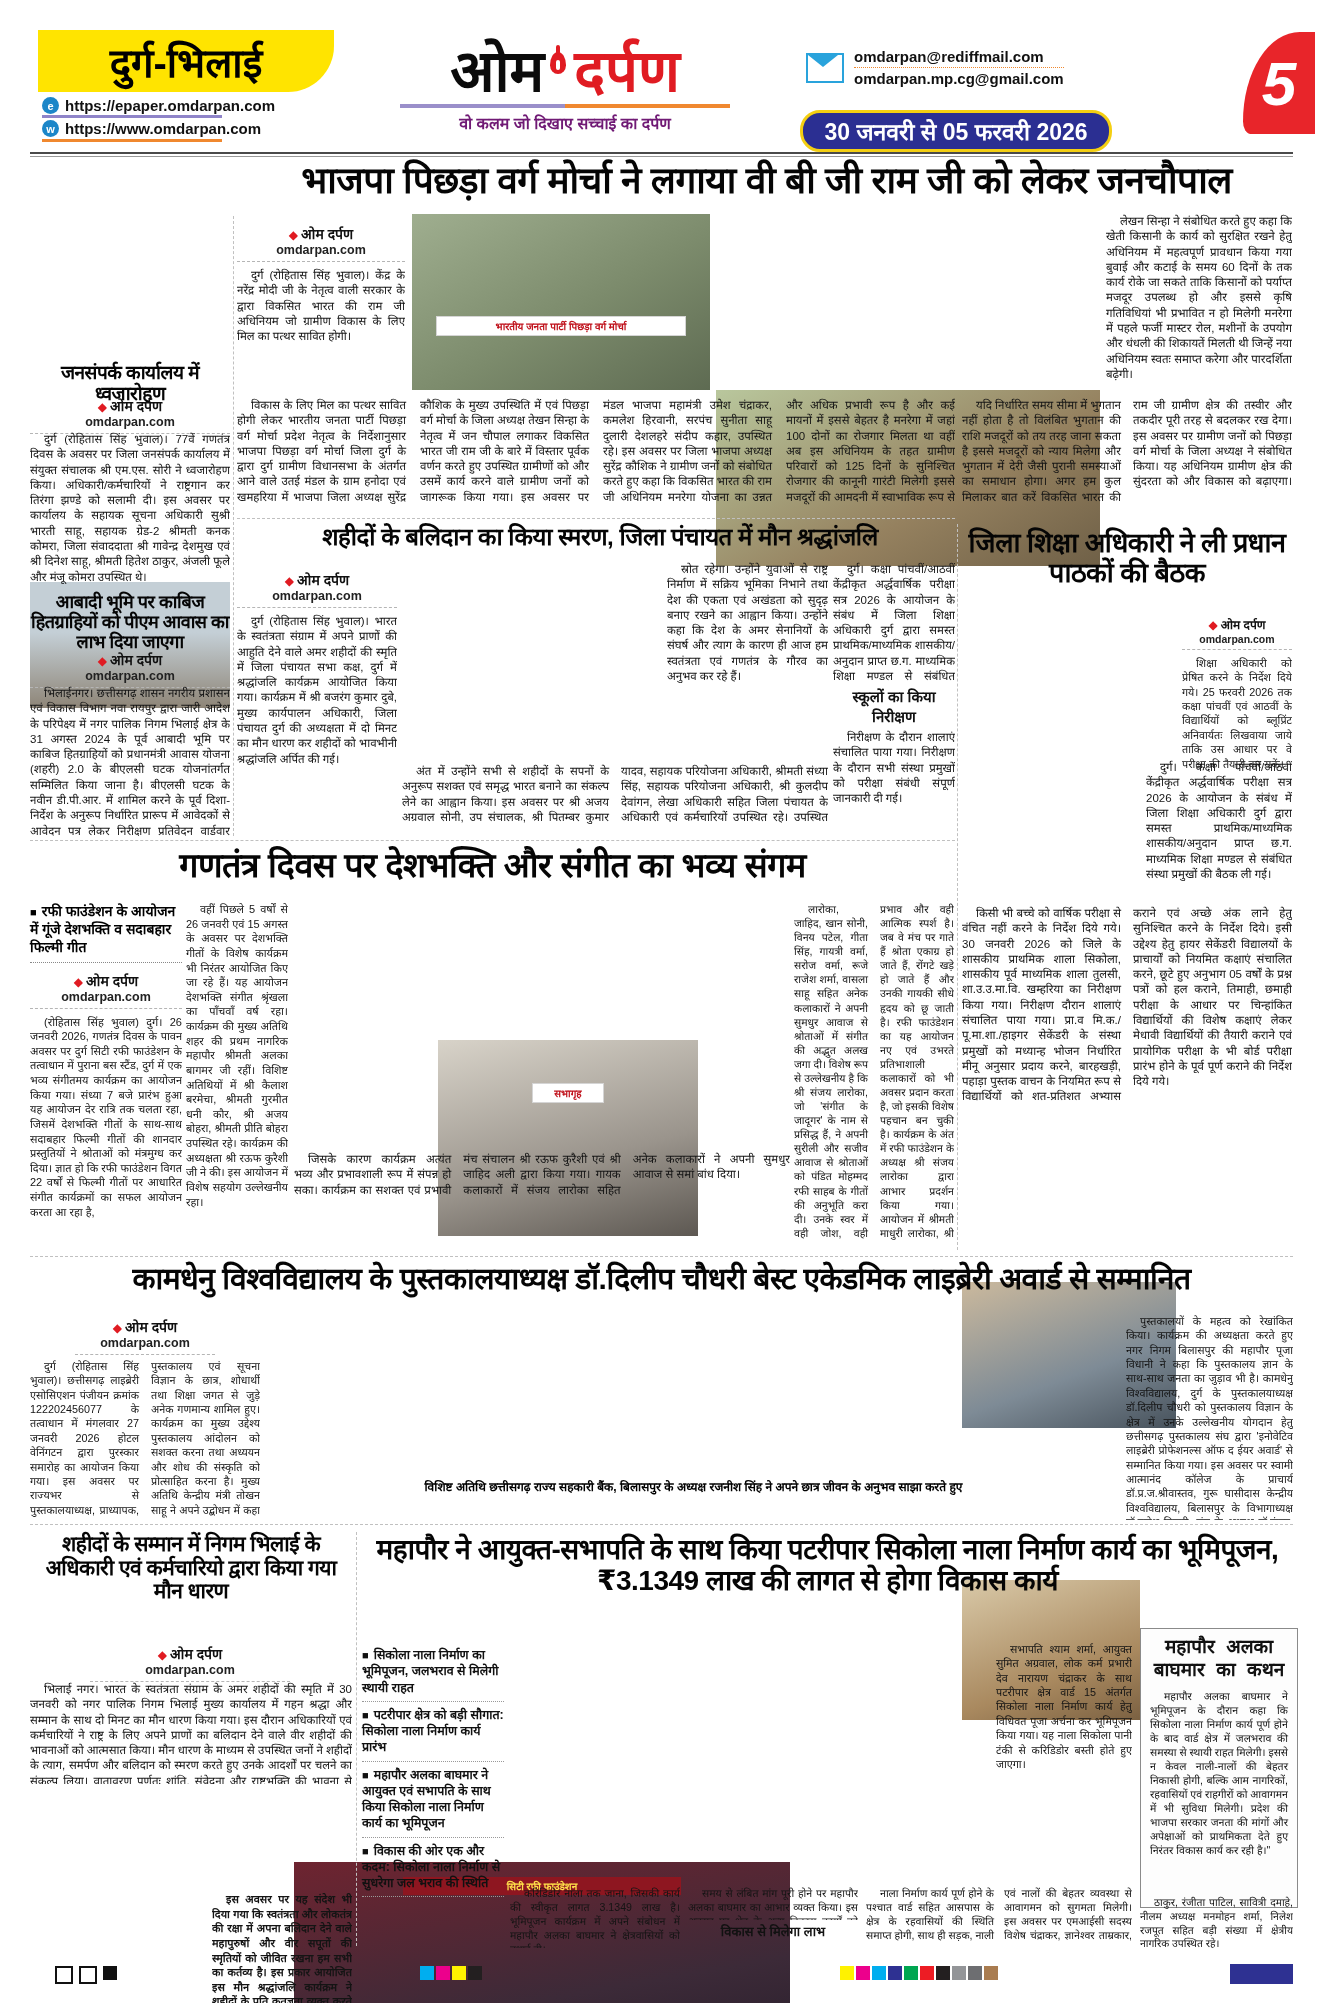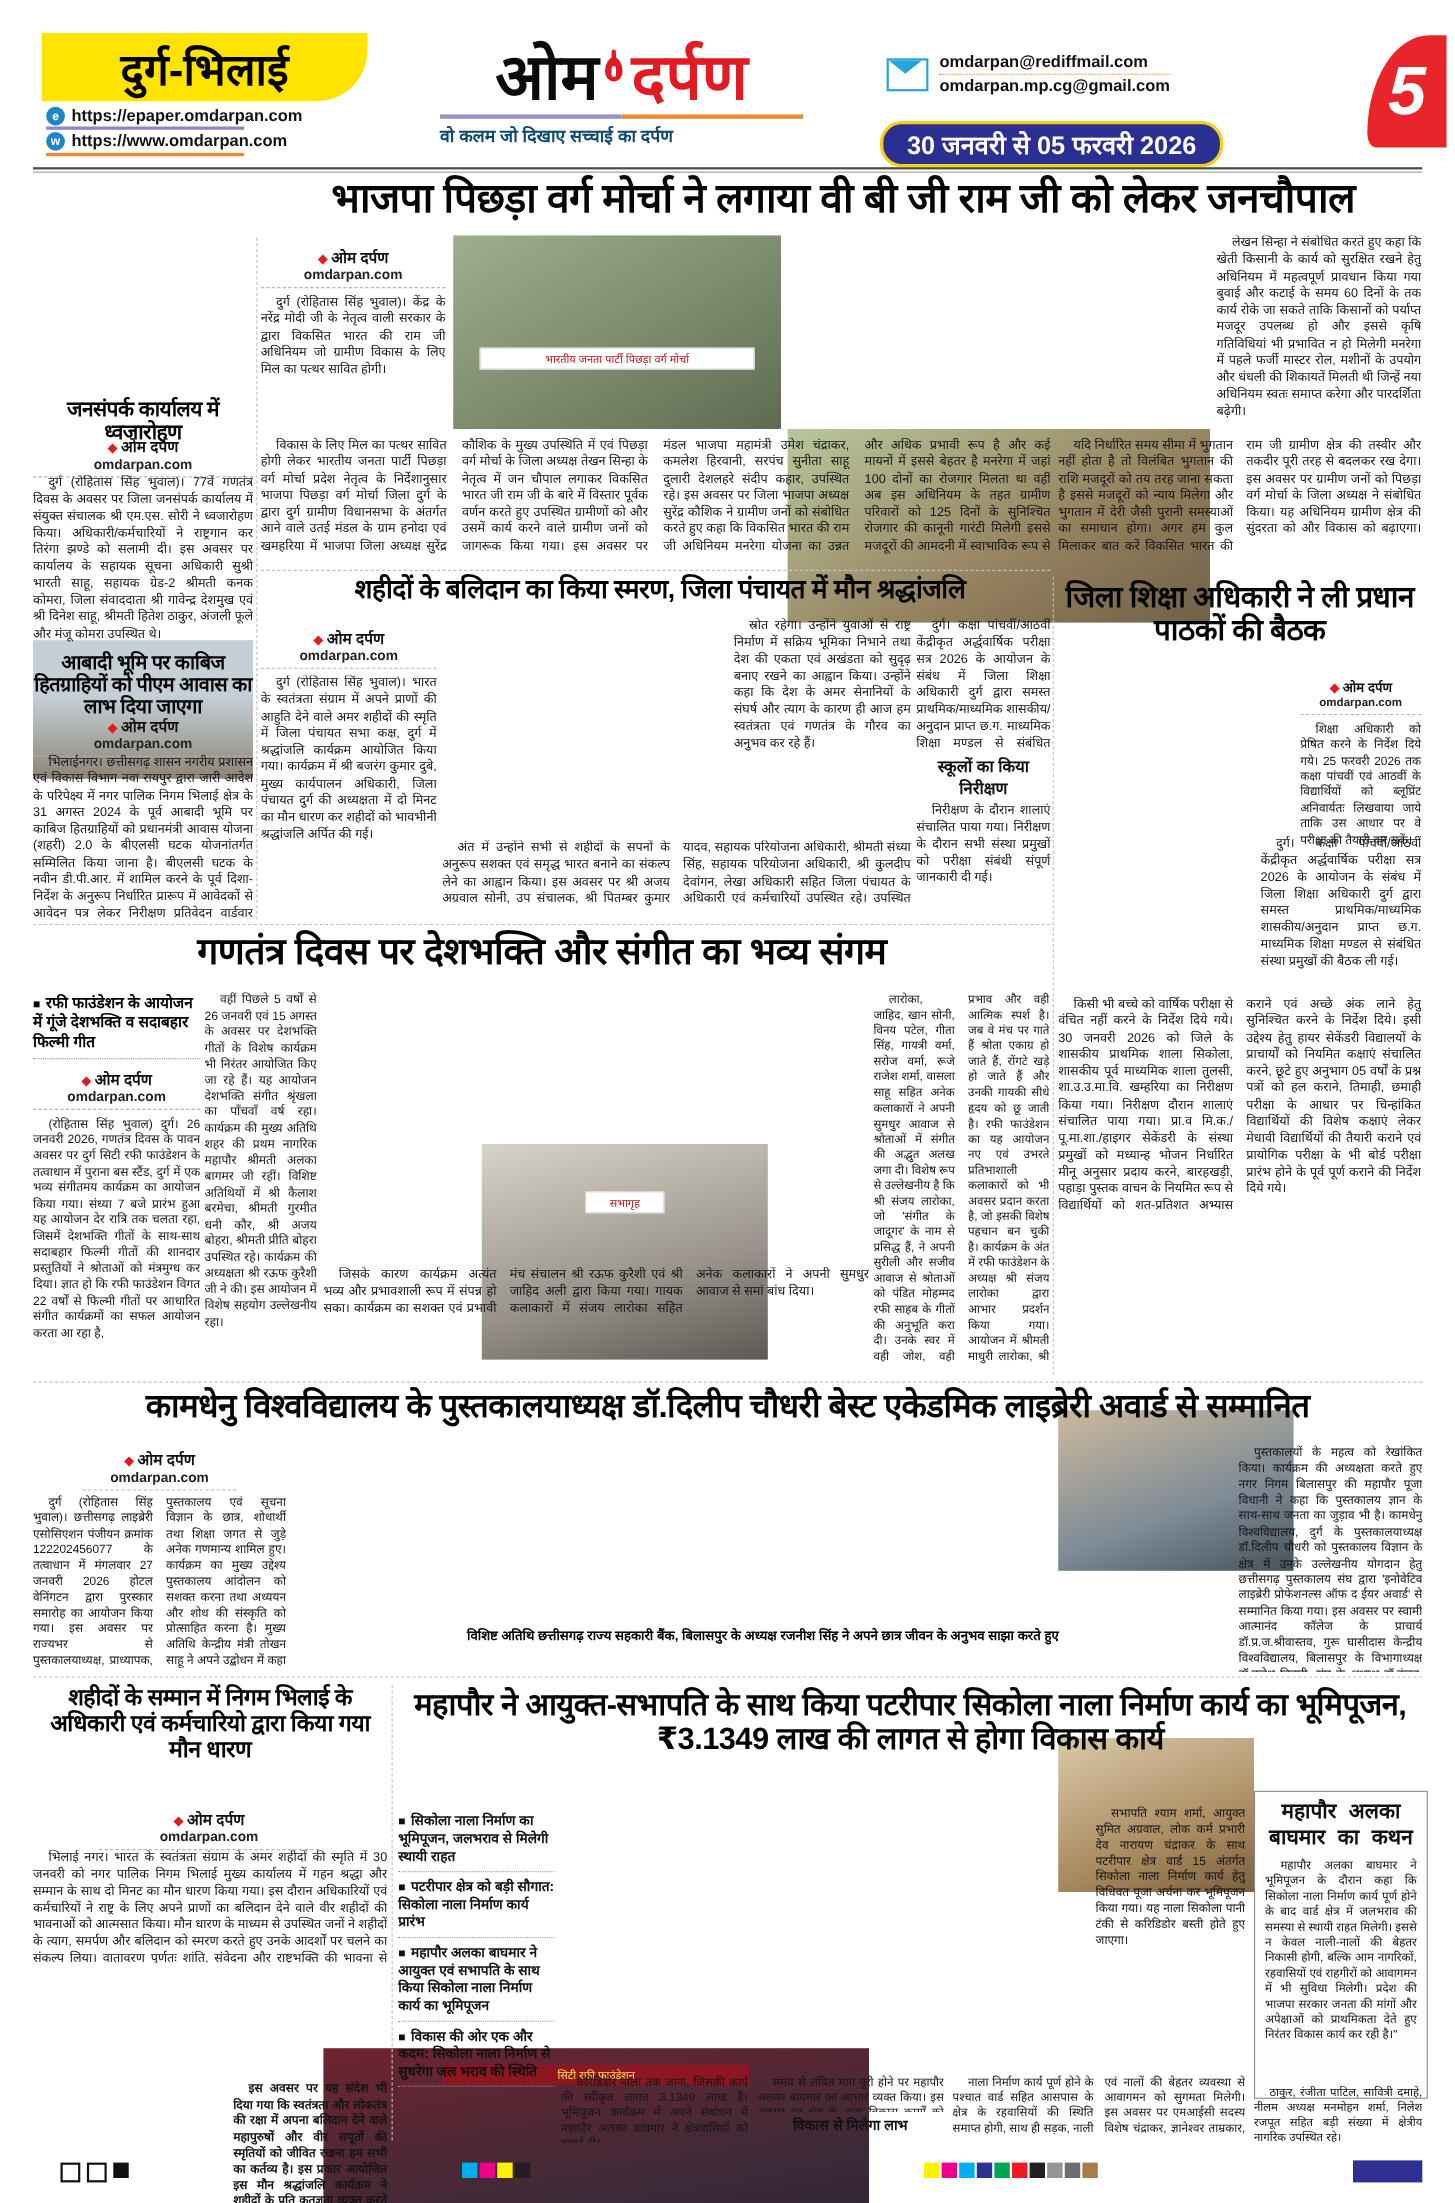--- a/index.html
+++ b/index.html
@@ -12,21 +12,21 @@
   .url-line{display:flex;align-items:center;gap:6px;font-size:15px;font-weight:700;color:#111;}
   .url-ico{width:17px;height:17px;border-radius:50%;background:#1c86c8;color:#fff;font-size:11px;
            display:flex;align-items:center;justify-content:center;}
   .url-bar{height:3px;}
   .logo-row{display:flex;align-items:flex-end;justify-content:center;gap:6px;}
   .logo-black{font-size:58px;font-weight:800;color:#0b0b0b;line-height:1;}
   .logo-red{font-size:58px;font-weight:800;color:#e01b22;line-height:1;}
   .flame{position:absolute;width:16px;height:22px;background:#e01b22;border-radius:50% 50% 50% 50%/60% 60% 40% 40%;}
   .flame:before{content:"";position:absolute;left:6px;top:-7px;width:4px;height:10px;background:#e01b22;border-radius:2px;}
   .flame:after{content:"";position:absolute;left:6px;top:8px;width:4px;height:10px;background:#fff;border-radius:2px;}
-  .tagline{font-size:16px;font-weight:700;color:#0c4a6e;text-align:left;}
+  .tagline{font-size:16px;font-weight:700;color:#701a75;text-align:center;}
   .email-line{font-size:15px;font-weight:700;color:#111;}
   .env{width:34px;height:26px;border:2px solid #29a3dc;position:relative;background:#fff;}
   .env:before{content:"";position:absolute;left:0;top:0;border-left:15px solid transparent;border-right:15px solid transparent;border-top:12px solid #29a3dc;}
   .date-banner{background:#2b2f92;border:3px solid #f4cf12;border-radius:20px;color:#fff;
                display:flex;align-items:center;justify-content:center;font-size:23px;font-weight:700;}
   .page-num{background:#e8252a;border-radius:90% 0 0 12%/100% 0 0 14%;color:#fff;display:flex;align-items:center;justify-content:center;
             font-size:62px;font-weight:800;font-style:italic;}
   .rule{background:#4a4a4a;}
   
   .hl{font-weight:800;color:#050505;text-align:center;line-height:1.12;letter-spacing:-.5px;}
@@ -35,21 +35,21 @@
   .byline{text-align:center;border-bottom:1px dashed #b5b5b5;padding:3px 0 4px;margin:5px 0 6px;}
   .byline .b1{font-size:14px;font-weight:700;}
   .byline .dia{color:#e01b22;font-size:12px;margin-right:3px;}
   .byline .b2{font-size:12.5px;font-weight:700;color:#222;}
   .body{font-size:11.5px;line-height:1.33;text-align:justify;color:#141414;}
   .body p{margin:0;text-indent:14px;}
   .cols2{column-count:2;column-gap:12px;}
   .cols3{column-count:3;column-gap:12px;}
   .cols4{column-count:4;column-gap:14px;}
   .photo{background:linear-gradient(160deg,#b9c4c9,#8d8276 55%,#6e655b);position:relative;overflow:hidden;}
-  .photo .ov{position:absolute;left:8%;right:8%;background:#fff;color:#c0121c;font-size:10px;font-weight:400;
+  .photo .ov{position:absolute;left:8%;right:8%;background:#fff;color:#c0121c;font-size:10px;font-weight:700;
              text-align:center;padding:2px 2px;border:1px solid #d5d5d5;}
   .caption{font-size:12px;font-weight:700;color:#000;text-align:center;}
   .vsep{border-left:1px dashed #c0c0c0;}
   .hsep{border-top:1px dashed #c0c0c0;}
   .quote-box{border:1.5px solid #8a8a8a;background:#fdfdfd;padding:8px 9px;}
   .quote-box .qt{font-size:19px;font-weight:800;text-align:center;line-height:1.2;margin-bottom:6px;font-family:Liberation Mono, monospace;}
   .bullet-item{font-size:12.5px;font-weight:700;line-height:1.3;border-bottom:1px dotted #999;padding:5px 0;}
   .mini-sub{font-weight:800;font-size:15px;text-align:center;margin:4px 0;}
   
   .fsq{width:14px;height:14px;display:inline-block;margin-right:2px;}

